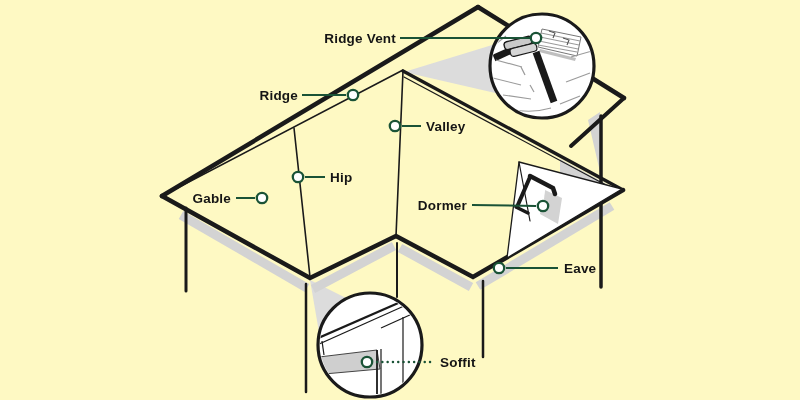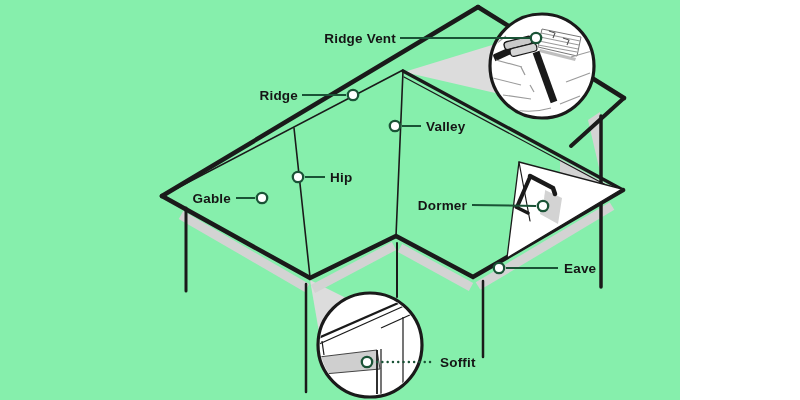--- a/index.html
+++ b/index.html
@@ -1,17 +1,17 @@
 <!DOCTYPE html>
 <html><head>
 <meta charset="utf-8">
 <style>
   html,body{margin:0;padding:0;background:#ffffff;}
   body{width:800px;height:400px;overflow:hidden;}
-  .stage{position:relative;width:680px;height:400px;background:#86efac;}
+  .stage{position:relative;width:800px;height:400px;background:#fef9c3;}
   svg{display:block;}
   .lbl{font-family:"Liberation Sans","DejaVu Sans",sans-serif;font-weight:700;font-size:13.5px;fill:#151515;letter-spacing:.2px;}
   .leader{stroke:#1a5336;stroke-width:2;fill:none;}
   .leader-dotted{stroke:#1a5336;stroke-width:2.4;fill:none;stroke-dasharray:.1 5.2;stroke-linecap:round;}
   .ring{fill:#ffffff;stroke:#1a5336;stroke-width:2.3;}
   .ln{stroke:#1a1a1a;fill:none;}
   .gray{fill:#d3d3d3;stroke:none;}
   .cone{fill:#dcdcdc;stroke:none;}
   .band{stroke:#d3d3d3;stroke-width:9;fill:none;}
   .thin-gray{stroke:#9b9b9b;stroke-width:1.2;fill:none;}

